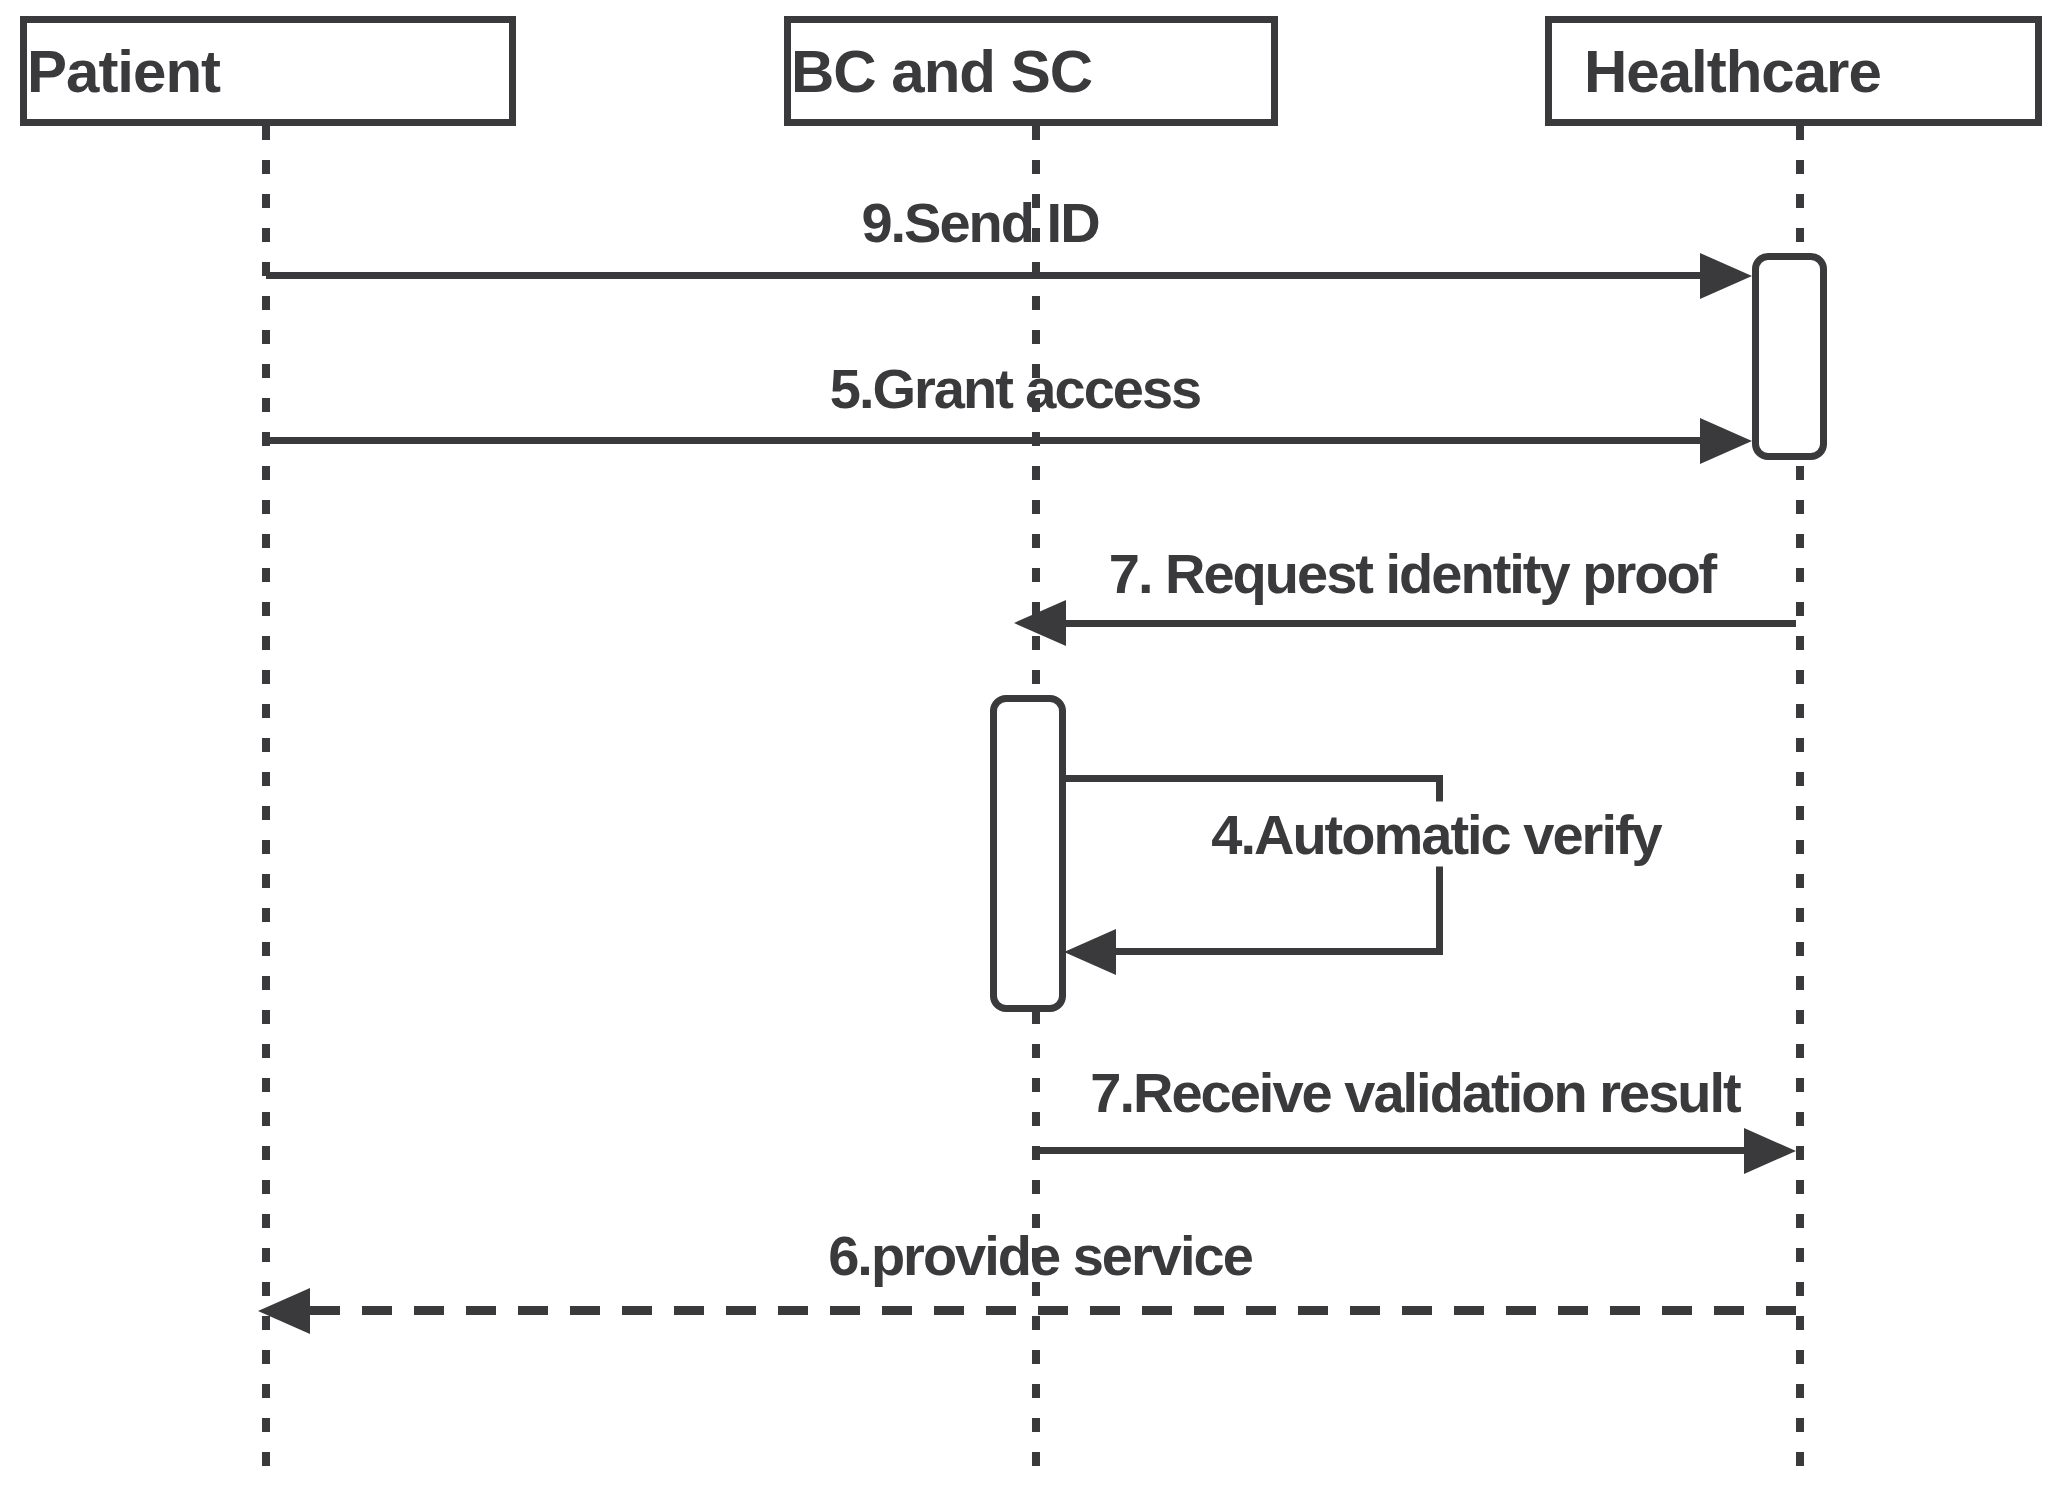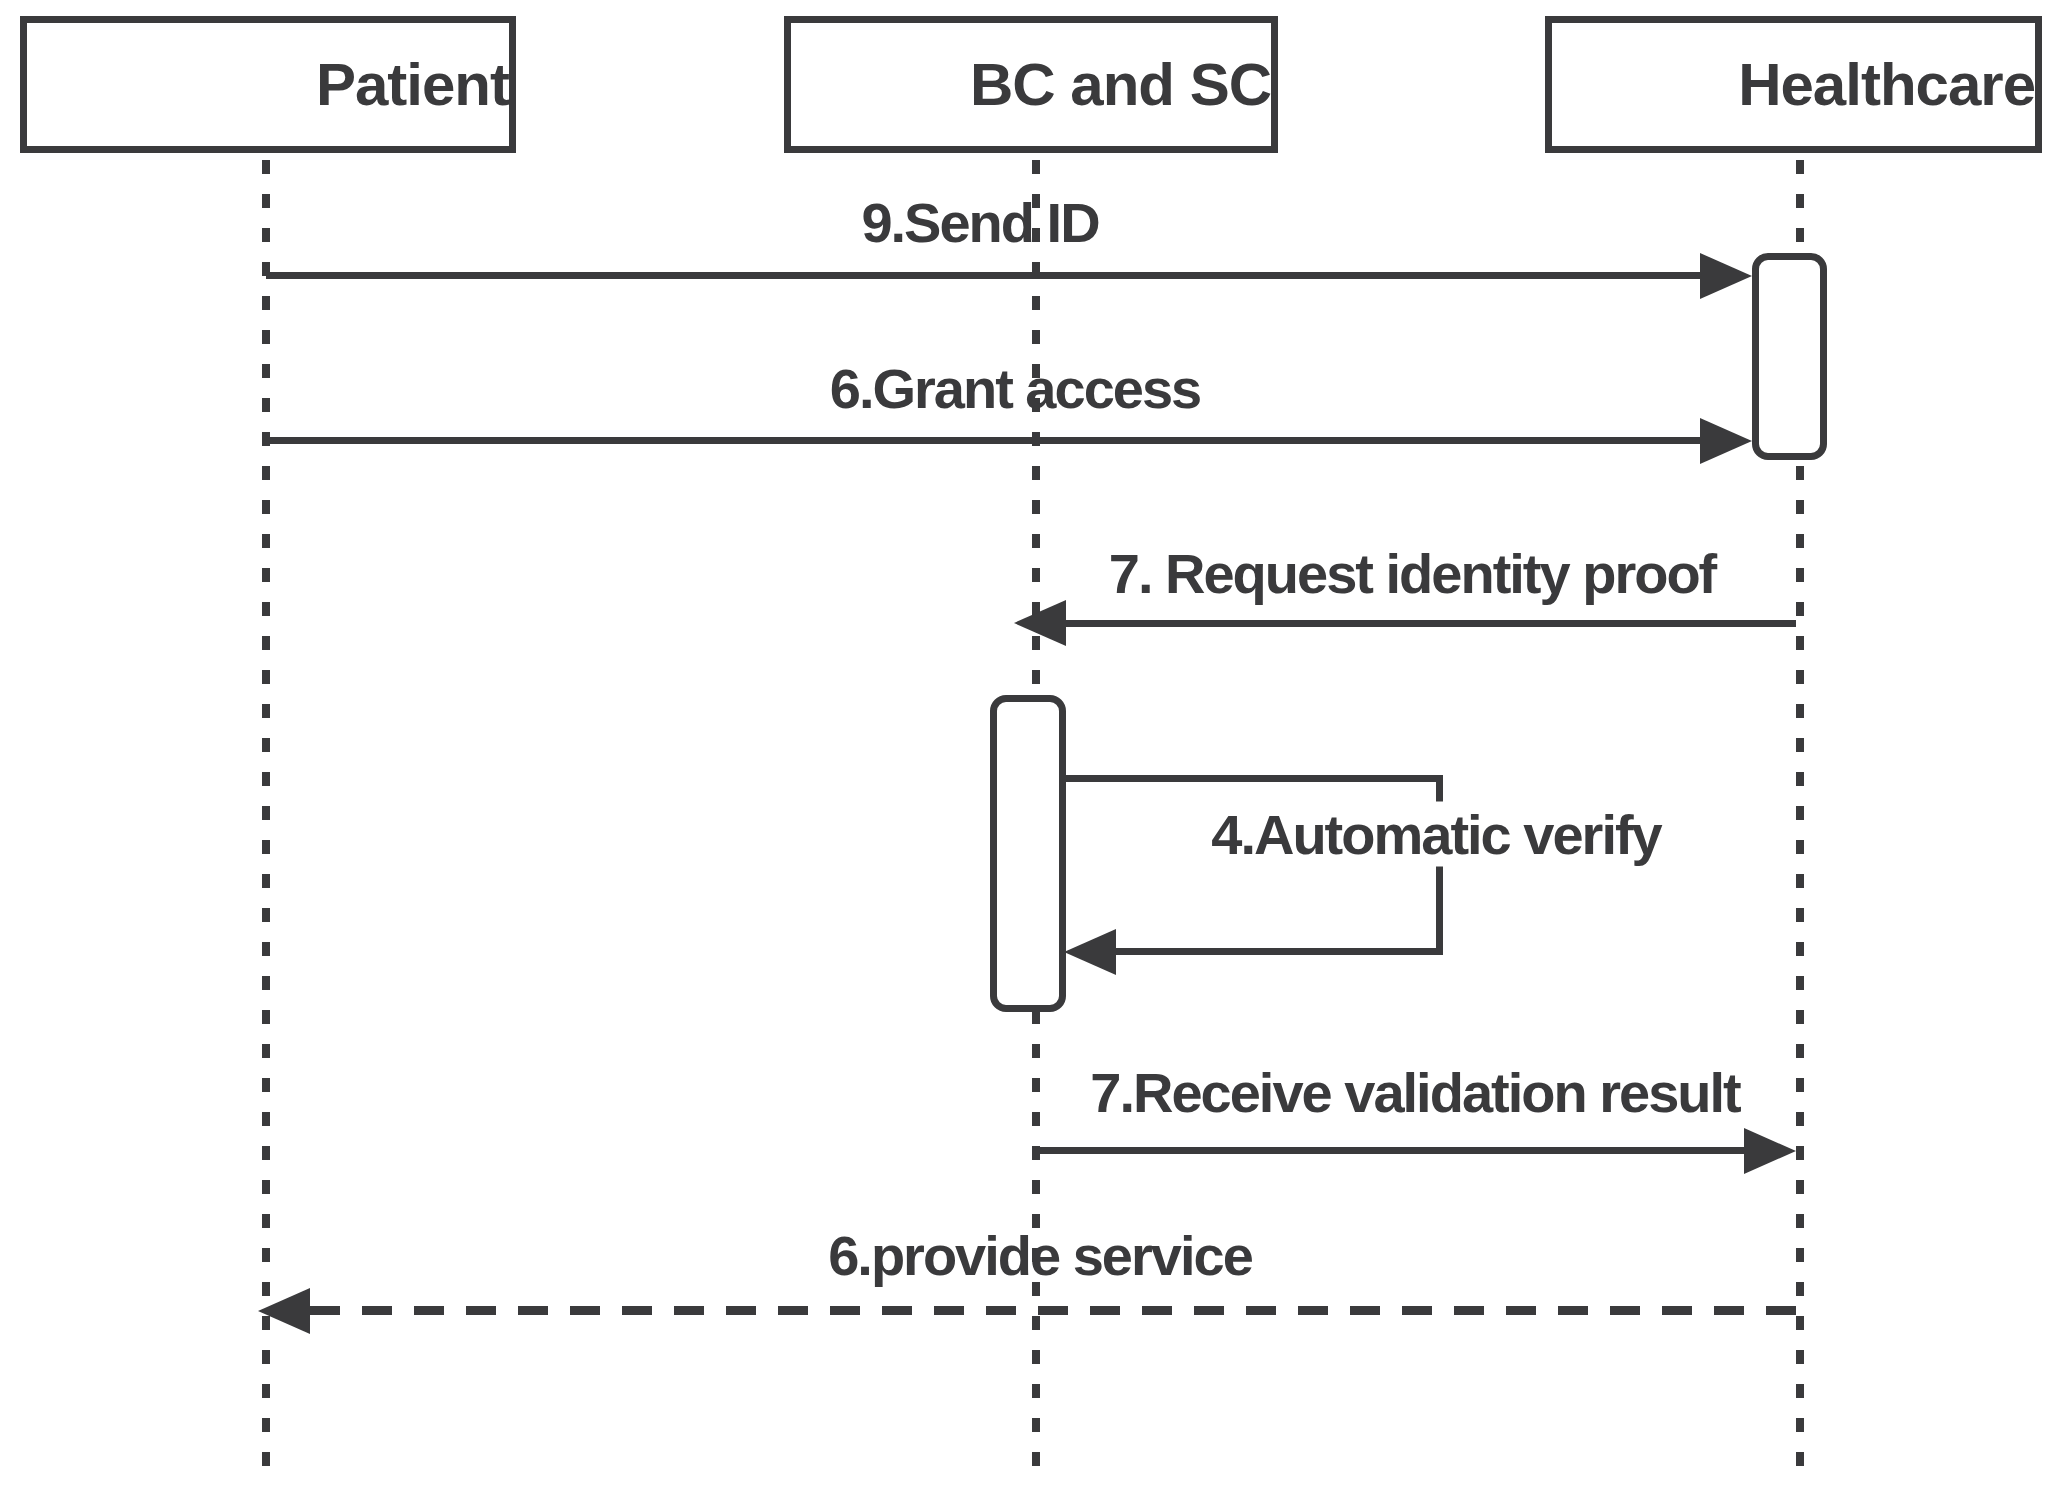--- a/index.html
+++ b/index.html
@@ -7,25 +7,25 @@
     position:relative;
     width:2049px;height:1490px;
     background:#ffffff;
     font-family:"Liberation Sans", sans-serif;
     color:#3a3a3c;
     overflow:hidden;
   }
   
   .actor{
     position:absolute;
-    top:16px;height:137px;
+    top:16px;height:110px;
     border:7px solid #3a3a3c;
     background:#ffffff;
     box-sizing:border-box;
-    display:flex;align-items:center;justify-content:flex-end;
+    display:flex;align-items:center;justify-content:flex-start;
     z-index:5;
   }
   .actor-label{
     font-size:60px;font-weight:bold;letter-spacing:-1px;
     white-space:nowrap;
   }
   
   .lifeline{
     position:absolute;
     width:8px;top:126px;height:1352px;
@@ -88,21 +88,21 @@
 
   <div class="activation" style="left:1752px;top:253px;width:75px;height:207px;"></div>
   <div class="activation" style="left:990px;top:695px;width:76px;height:317px;"></div>
 
   <div class="mline" style="left:266px;top:272px;width:1436px;"></div>
   <div class="ah right" style="left:1700px;top:253px;"></div>
   <div class="mlabel" style="left:980px;top:222px;">9.Send ID</div>
 
   <div class="mline" style="left:266px;top:437px;width:1436px;"></div>
   <div class="ah right" style="left:1700px;top:418px;"></div>
-  <div class="mlabel" style="left:1015px;top:388px;">6.Grant access</div>
+  <div class="mlabel" style="left:1015px;top:388px;">5.Grant access</div>
 
   <div class="mline" style="left:1060px;top:620px;width:736px;"></div>
   <div class="ah left" style="left:1014px;top:600px;"></div>
   <div class="mlabel" style="left:1412px;top:573px;">7. Request identity proof</div>
 
   <div class="mline" style="left:1064px;top:775px;width:379px;"></div>
   <div class="vline" style="left:1436px;top:775px;height:180px;"></div>
   <div class="mline" style="left:1114px;top:948px;width:329px;"></div>
   <div class="ah left" style="left:1064px;top:929px;"></div>
   <div class="mlabel bg" style="left:1436px;top:834px;">4.Automatic verify</div>

